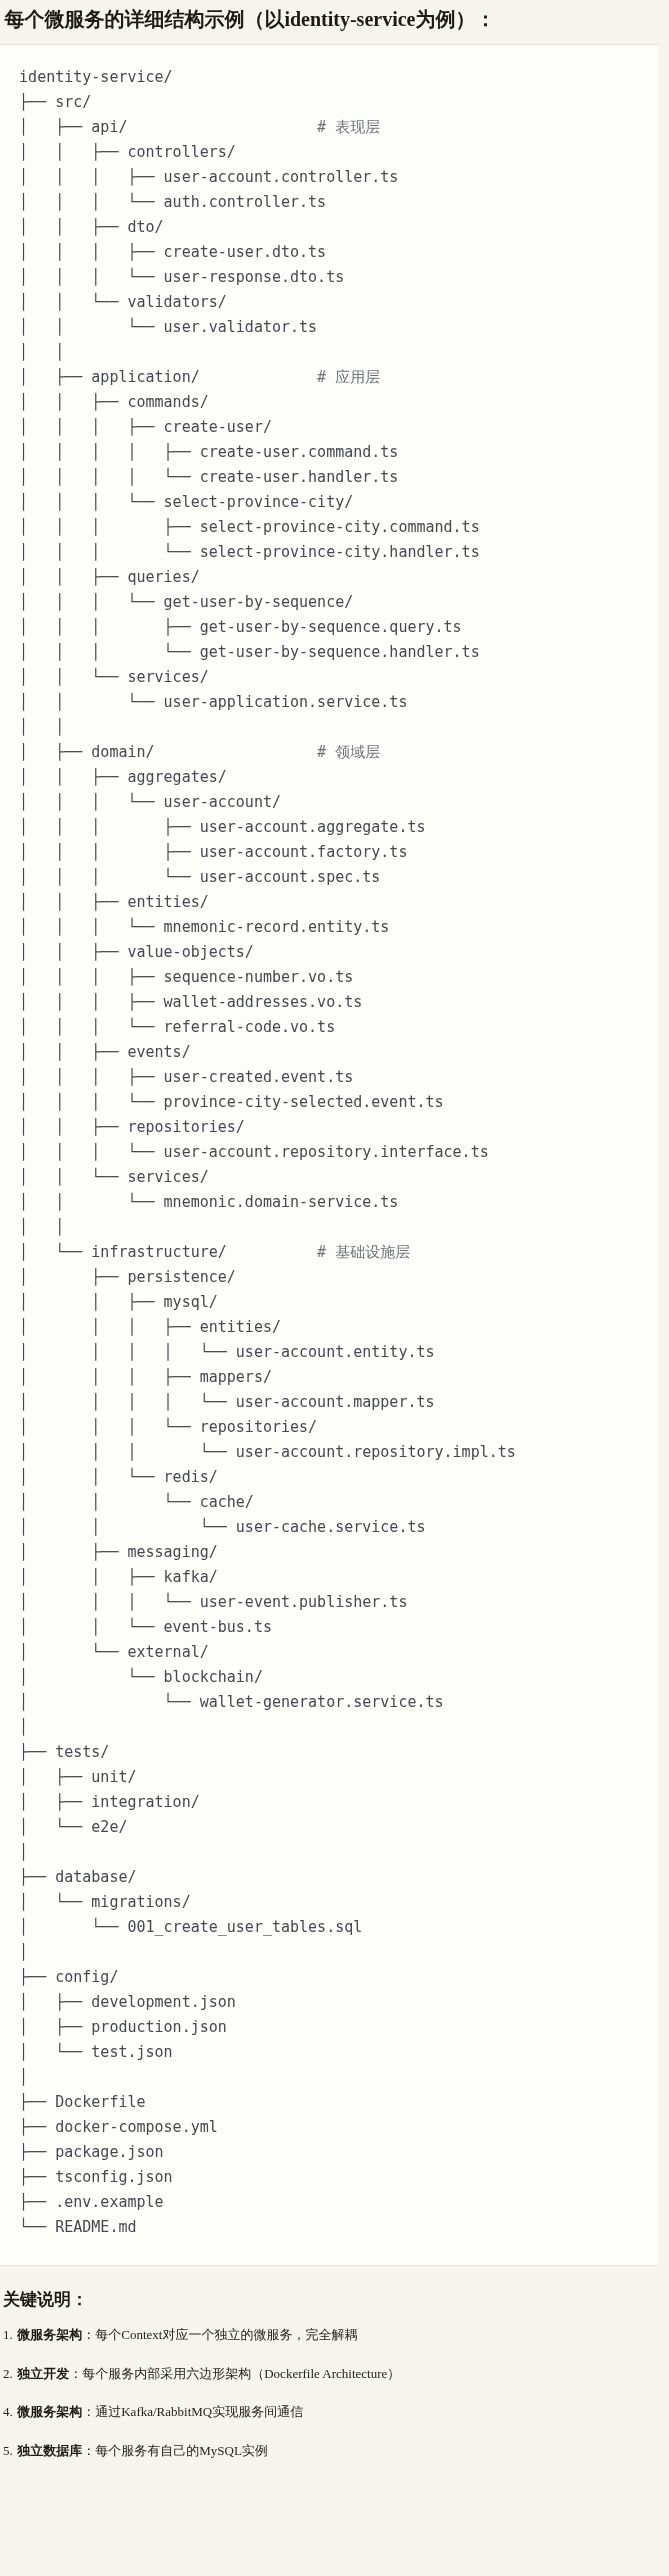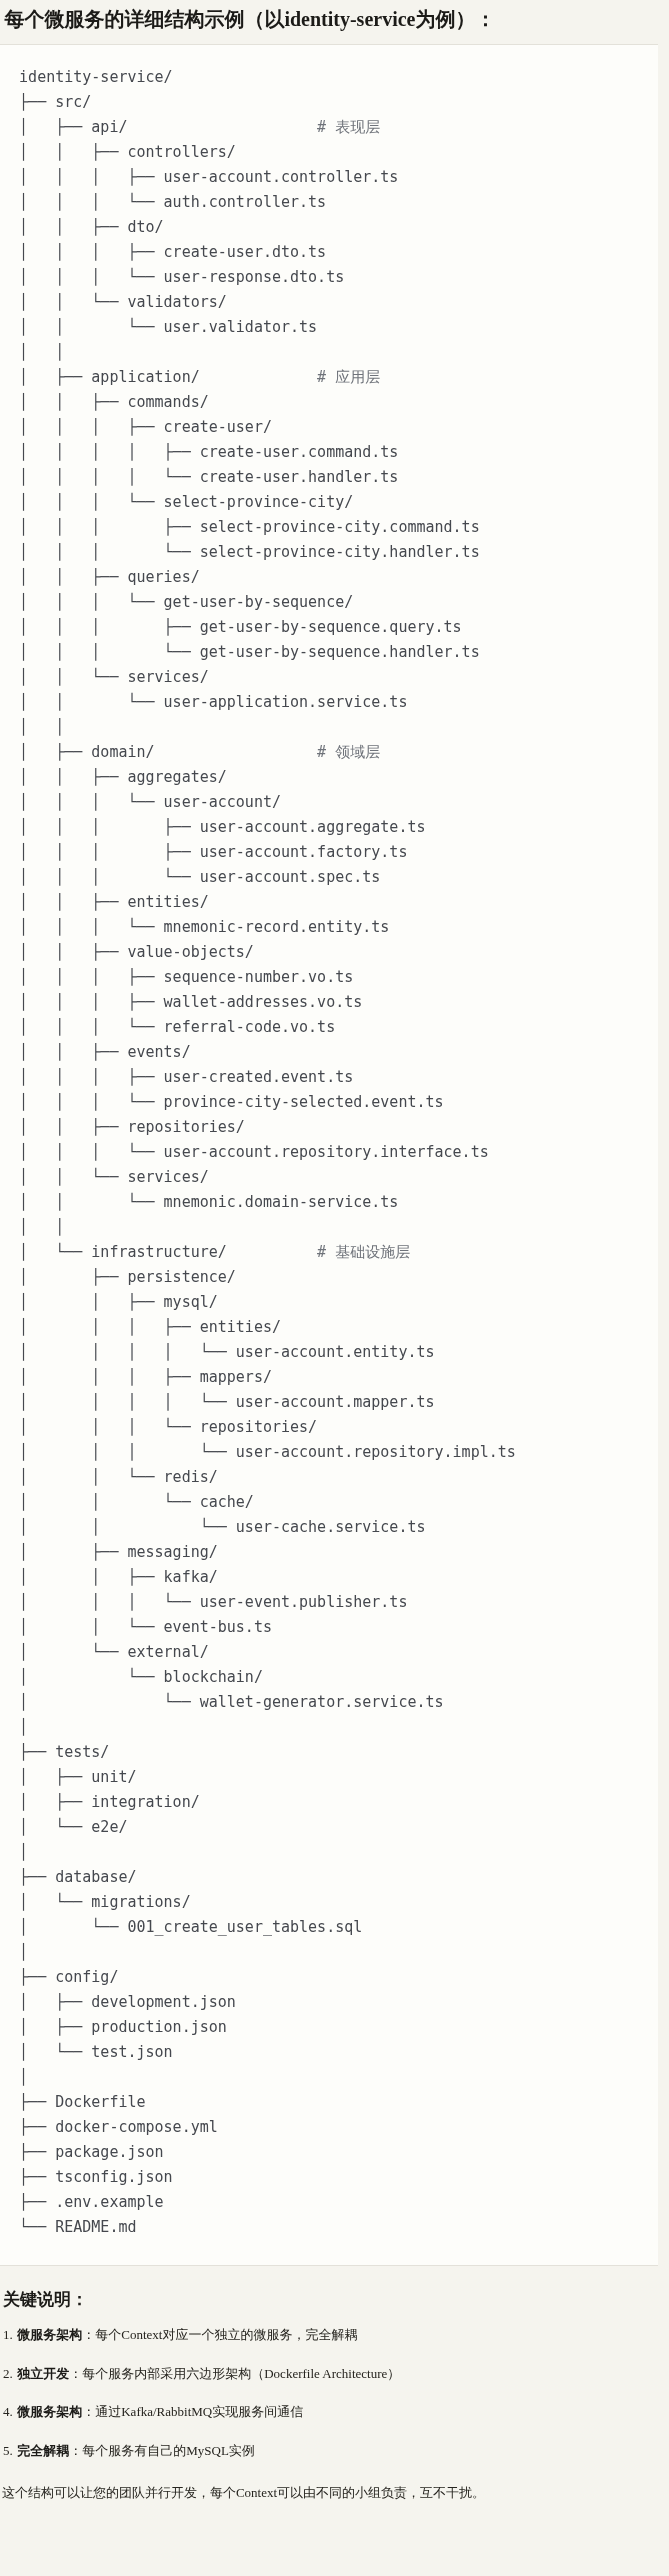--- a/index.html
+++ b/index.html
@@ -86,19 +86,18 @@
   <div class="codeblock">
     <pre class="tree"><div class="tl"><span>identity-service/</span></div><div class="tl"><span>├── src/</span></div><div class="tl"><span>│   ├── api/                     </span><span class="cmt"># 表现层</span></div><div class="tl"><span>│   │   ├── controllers/</span></div><div class="tl"><span>│   │   │   ├── user-account.controller.ts</span></div><div class="tl"><span>│   │   │   └── auth.controller.ts</span></div><div class="tl"><span>│   │   ├── dto/</span></div><div class="tl"><span>│   │   │   ├── create-user.dto.ts</span></div><div class="tl"><span>│   │   │   └── user-response.dto.ts</span></div><div class="tl"><span>│   │   └── validators/</span></div><div class="tl"><span>│   │       └── user.validator.ts</span></div><div class="tl"><span>│   │</span></div><div class="tl"><span>│   ├── application/             </span><span class="cmt"># 应用层</span></div><div class="tl"><span>│   │   ├── commands/</span></div><div class="tl"><span>│   │   │   ├── create-user/</span></div><div class="tl"><span>│   │   │   │   ├── create-user.command.ts</span></div><div class="tl"><span>│   │   │   │   └── create-user.handler.ts</span></div><div class="tl"><span>│   │   │   └── select-province-city/</span></div><div class="tl"><span>│   │   │       ├── select-province-city.command.ts</span></div><div class="tl"><span>│   │   │       └── select-province-city.handler.ts</span></div><div class="tl"><span>│   │   ├── queries/</span></div><div class="tl"><span>│   │   │   └── get-user-by-sequence/</span></div><div class="tl"><span>│   │   │       ├── get-user-by-sequence.query.ts</span></div><div class="tl"><span>│   │   │       └── get-user-by-sequence.handler.ts</span></div><div class="tl"><span>│   │   └── services/</span></div><div class="tl"><span>│   │       └── user-application.service.ts</span></div><div class="tl"><span>│   │</span></div><div class="tl"><span>│   ├── domain/                  </span><span class="cmt"># 领域层</span></div><div class="tl"><span>│   │   ├── aggregates/</span></div><div class="tl"><span>│   │   │   └── user-account/</span></div><div class="tl"><span>│   │   │       ├── user-account.aggregate.ts</span></div><div class="tl"><span>│   │   │       ├── user-account.factory.ts</span></div><div class="tl"><span>│   │   │       └── user-account.spec.ts</span></div><div class="tl"><span>│   │   ├── entities/</span></div><div class="tl"><span>│   │   │   └── mnemonic-record.entity.ts</span></div><div class="tl"><span>│   │   ├── value-objects/</span></div><div class="tl"><span>│   │   │   ├── sequence-number.vo.ts</span></div><div class="tl"><span>│   │   │   ├── wallet-addresses.vo.ts</span></div><div class="tl"><span>│   │   │   └── referral-code.vo.ts</span></div><div class="tl"><span>│   │   ├── events/</span></div><div class="tl"><span>│   │   │   ├── user-created.event.ts</span></div><div class="tl"><span>│   │   │   └── province-city-selected.event.ts</span></div><div class="tl"><span>│   │   ├── repositories/</span></div><div class="tl"><span>│   │   │   └── user-account.repository.interface.ts</span></div><div class="tl"><span>│   │   └── services/</span></div><div class="tl"><span>│   │       └── mnemonic.domain-service.ts</span></div><div class="tl"><span>│   │</span></div><div class="tl"><span>│   └── infrastructure/          </span><span class="cmt"># 基础设施层</span></div><div class="tl"><span>│       ├── persistence/</span></div><div class="tl"><span>│       │   ├── mysql/</span></div><div class="tl"><span>│       │   │   ├── entities/</span></div><div class="tl"><span>│       │   │   │   └── user-account.entity.ts</span></div><div class="tl"><span>│       │   │   ├── mappers/</span></div><div class="tl"><span>│       │   │   │   └── user-account.mapper.ts</span></div><div class="tl"><span>│       │   │   └── repositories/</span></div><div class="tl"><span>│       │   │       └── user-account.repository.impl.ts</span></div><div class="tl"><span>│       │   └── redis/</span></div><div class="tl"><span>│       │       └── cache/</span></div><div class="tl"><span>│       │           └── user-cache.service.ts</span></div><div class="tl"><span>│       ├── messaging/</span></div><div class="tl"><span>│       │   ├── kafka/</span></div><div class="tl"><span>│       │   │   └── user-event.publisher.ts</span></div><div class="tl"><span>│       │   └── event-bus.ts</span></div><div class="tl"><span>│       └── external/</span></div><div class="tl"><span>│           └── blockchain/</span></div><div class="tl"><span>│               └── wallet-generator.service.ts</span></div><div class="tl"><span>│</span></div><div class="tl"><span>├── tests/</span></div><div class="tl"><span>│   ├── unit/</span></div><div class="tl"><span>│   ├── integration/</span></div><div class="tl"><span>│   └── e2e/</span></div><div class="tl"><span>│</span></div><div class="tl"><span>├── database/</span></div><div class="tl"><span>│   └── migrations/</span></div><div class="tl"><span>│       └── 001_create_user_tables.sql</span></div><div class="tl"><span>│</span></div><div class="tl"><span>├── config/</span></div><div class="tl"><span>│   ├── development.json</span></div><div class="tl"><span>│   ├── production.json</span></div><div class="tl"><span>│   └── test.json</span></div><div class="tl"><span>│</span></div><div class="tl"><span>├── Dockerfile</span></div><div class="tl"><span>├── docker-compose.yml</span></div><div class="tl"><span>├── package.json</span></div><div class="tl"><span>├── tsconfig.json</span></div><div class="tl"><span>├── .env.example</span></div><div class="tl"><span>└── README.md</span></div></pre>
   </div>
 
   <h2 class="subtitle">关键说明：</h2>
 
   <ol class="notes">
       <li><span class="num">1.</span><strong>微服务架构</strong><span>：每个Context对应一个独立的微服务，完全解耦</span></li>
       <li><span class="num">2.</span><strong>独立开发</strong><span>：每个服务内部采用六边形架构（Dockerfile Architecture）</span></li>
       <li><span class="num">4.</span><strong>微服务架构</strong><span>：通过Kafka/RabbitMQ实现服务间通信</span></li>
-      <li><span class="num">5.</span><strong>完全解耦</strong><span>：每个服务有自己的MySQL实例</span></li>
+      <li><span class="num">5.</span><strong>独立数据库</strong><span>：每个服务有自己的MySQL实例</span></li>
     </ol>
 
-  <p class="closing">这个结构可以让您的团队并行开发，每个Context可以由不同的小组负责，互不干扰。</p>
 
 </div>
 
 
 </body></html>

